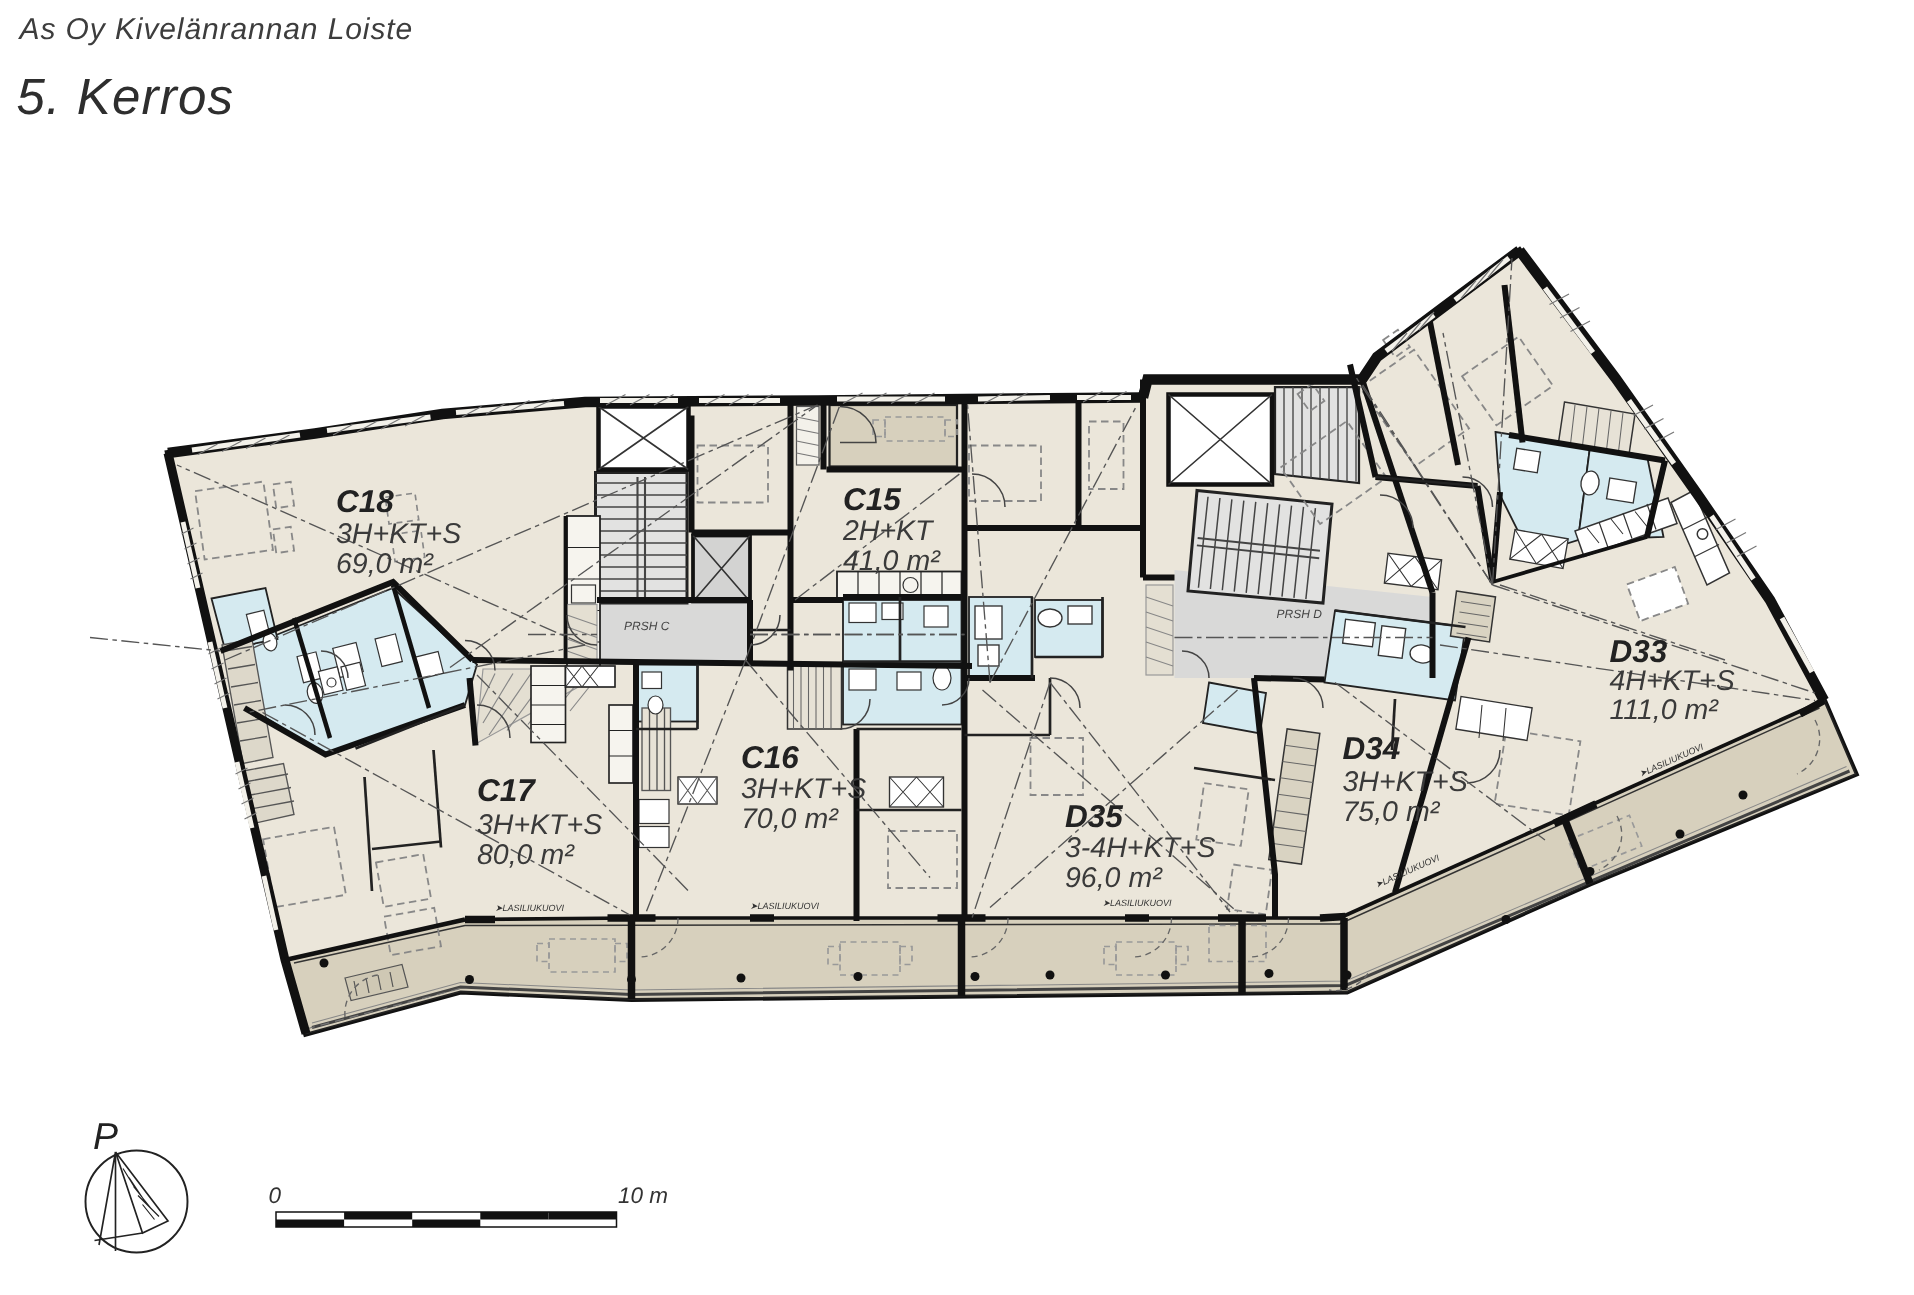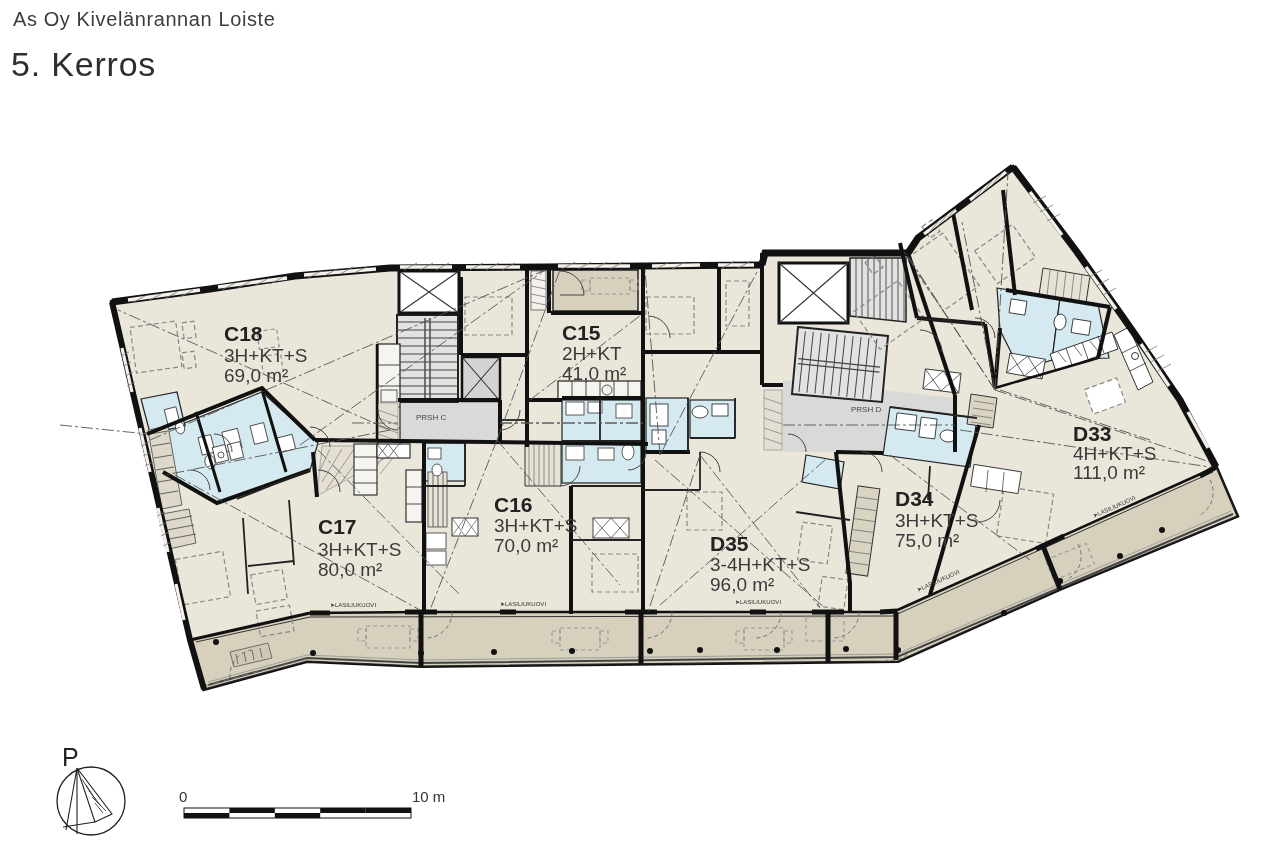--- a/index.html
+++ b/index.html
@@ -1,16 +1,16 @@
 <!DOCTYPE html>
 <html><head>
 <meta charset="utf-8">
 <style>
   html,body{margin:0;padding:0;background:#ffffff;}
-  .wrap{width:1276px;height:863px;position:relative;font-family:"Liberation Sans",sans-serif;}
+  .wrap{width:1276px;height:863px;position:relative;font-family:"Liberation Sans",sans-serif;font-style:italic;}
   text{font-family:"Liberation Sans",sans-serif;}
 </style>
 </head>
 <body>
 <div class="wrap">
 <svg width="1276" height="863" viewBox="0 0 1276 863" xmlns="http://www.w3.org/2000/svg">
 
 <rect x="0" y="0" width="1276" height="863" fill="#ffffff"></rect>
 
 <text x="13" y="26" font-size="20" fill="#3d3d3d" letter-spacing="0.6">As Oy Kivelänrannan Loiste</text>

